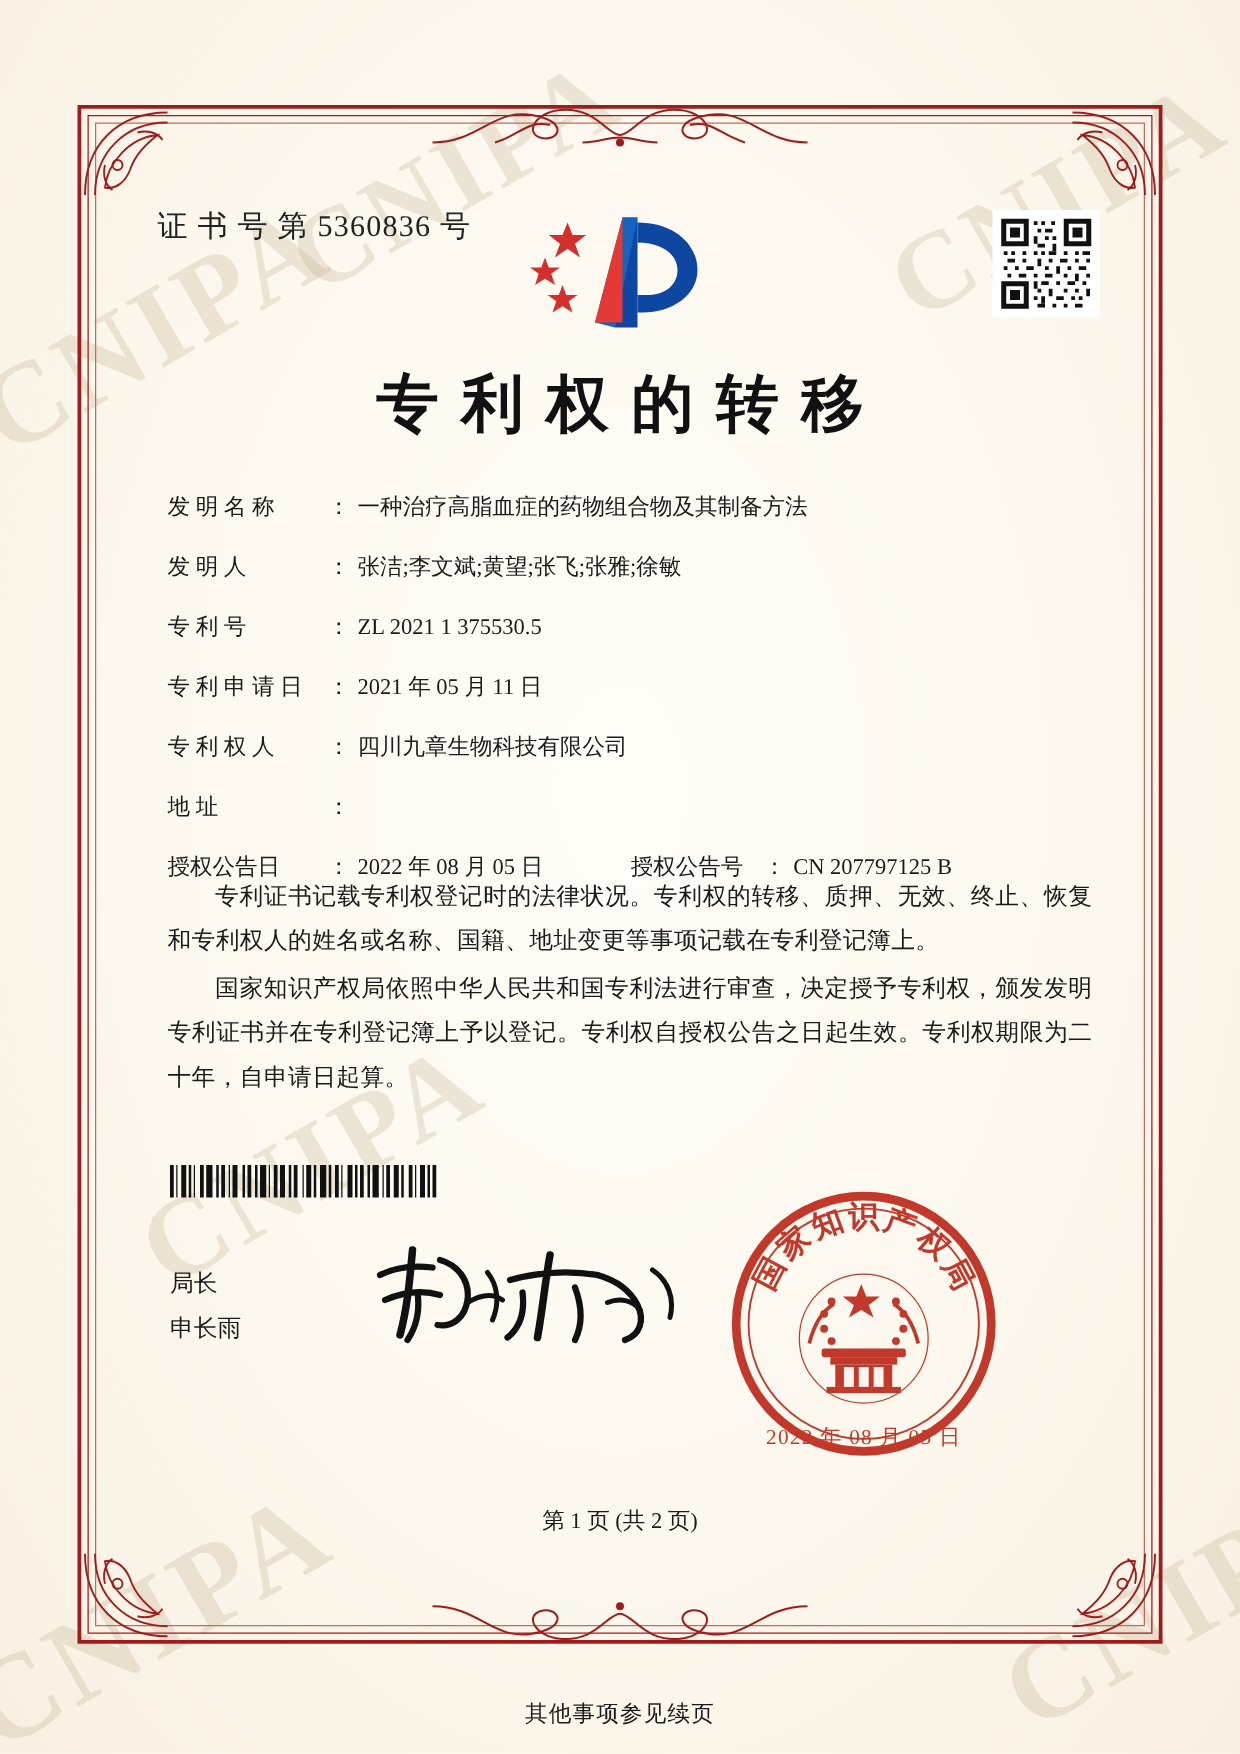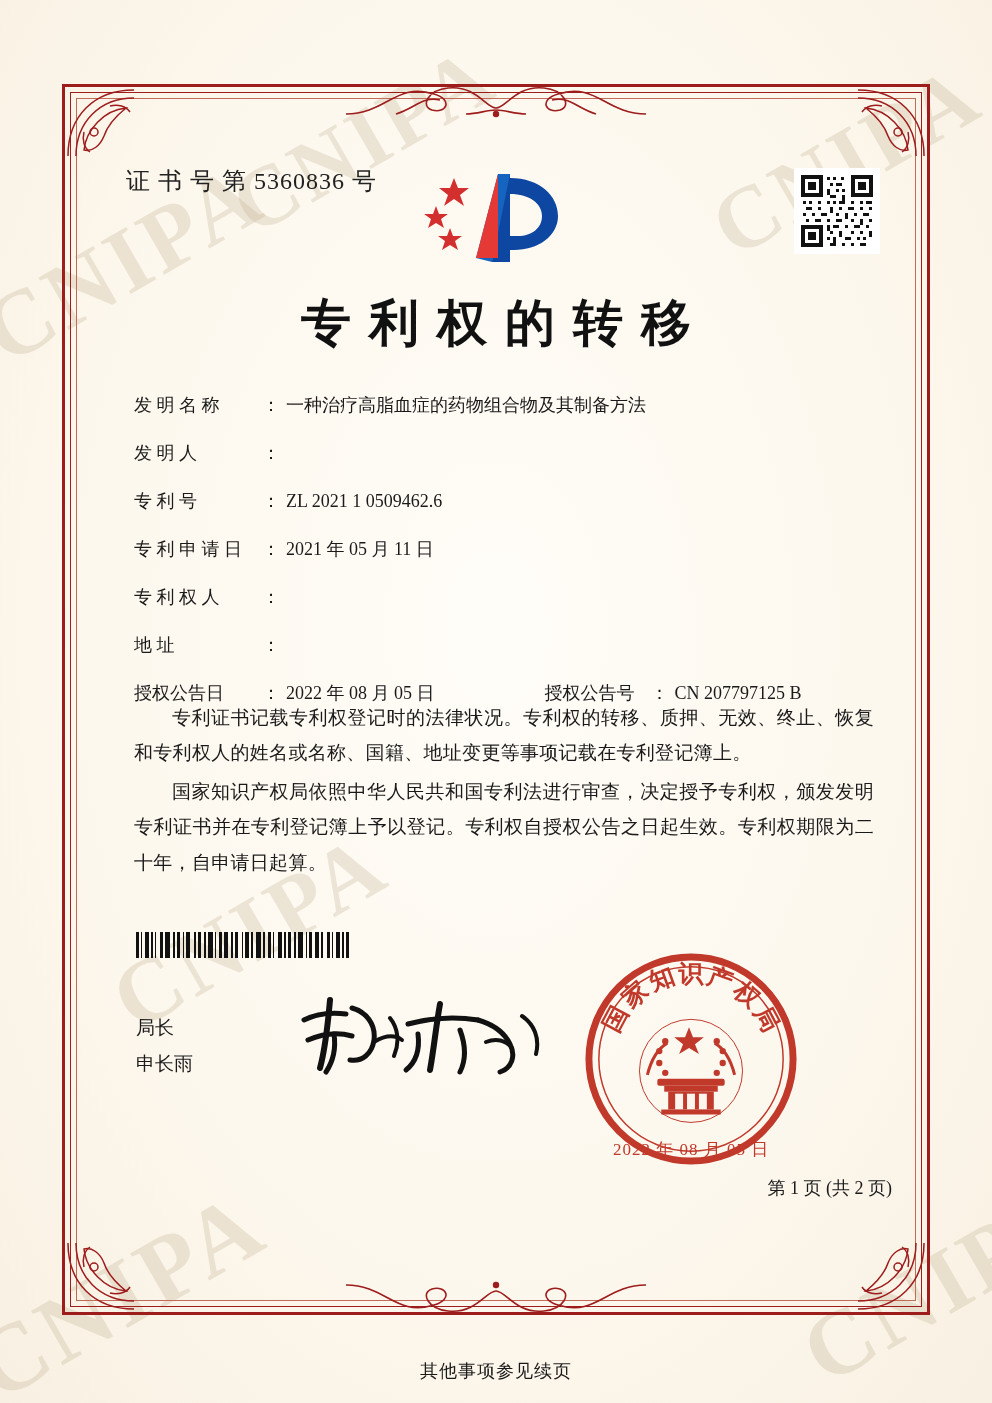--- a/index.html
+++ b/index.html
@@ -144,21 +144,21 @@
     letter-spacing: 0;
   }
   .f-label.spread {
     display: flex;
     justify-content: space-between;
   }
   .f-colon { flex: 0 0 auto; margin-right: 6px; }
   .f-value { flex: 1 1 auto; }
 
   .field.dual { justify-content: flex-start; }
-  .dual-right { display: flex; align-items: baseline; margin-left: 110px; }
+  .dual-right { display: flex; align-items: baseline; margin-left: 70px; }
   .dual-right .f-label { width: 106px; flex: 0 0 106px; }
 
   .para {
     font-size: 19px;
     line-height: 1.85;
     color: #1a1a1a;
     text-align: justify;
     text-indent: 38px;
     margin: 0 0 4px 0;
     letter-spacing: 0.3px;
@@ -207,22 +207,22 @@
     width: 218px;
     text-align: center;
     font-size: 17px;
     color: #c0392b;
     letter-spacing: 1px;
     font-family: "Liberation Serif", serif;
   }
 
   .page-no {
     position: absolute;
-    left: 0; right: 0; top: 1056px;
-    text-align: right;
+    left: 0; right: 0; top: 1084px;
+    text-align: center;
     font-size: 18px;
     color: #1a1a1a;
   }
 
   .footer-note {
     position: absolute;
     left: 0; right: 0; bottom: 20px;
     text-align: center;
     font-size: 18px;
     color: #1a1a1a;
@@ -402,37 +402,39 @@
 
       <div class="field">
         <div class="f-label spread">发 明 名 称</div>
         <div class="f-colon">：</div>
         <div class="f-value">一种治疗高脂血症的药物组合物及其制备方法</div>
       </div>
 
       <div class="field">
         <div class="f-label spread">发 明 人</div>
         <div class="f-colon">：</div>
+        <div class="f-value">张洁;李文斌;黄望;张飞;张雅;徐敏</div>
       </div>
 
       <div class="field">
         <div class="f-label spread">专 利 号</div>
         <div class="f-colon">：</div>
-        <div class="f-value">ZL 2021 1 0509462.6</div>
+        <div class="f-value">ZL 2021 1 375530.5</div>
       </div>
 
       <div class="field">
         <div class="f-label">专 利 申 请 日</div>
         <div class="f-colon">：</div>
         <div class="f-value">2021 年 05 月 11 日</div>
       </div>
 
       <div class="field">
         <div class="f-label spread">专 利 权 人</div>
         <div class="f-colon">：</div>
+        <div class="f-value">四川九章生物科技有限公司</div>
       </div>
 
       <div class="field">
         <div class="f-label spread">地 址</div>
         <div class="f-colon">：</div>
       </div>
 
       <div class="field dual">
         <div class="f-label">授权公告日</div>
         <div class="f-colon">：</div>

